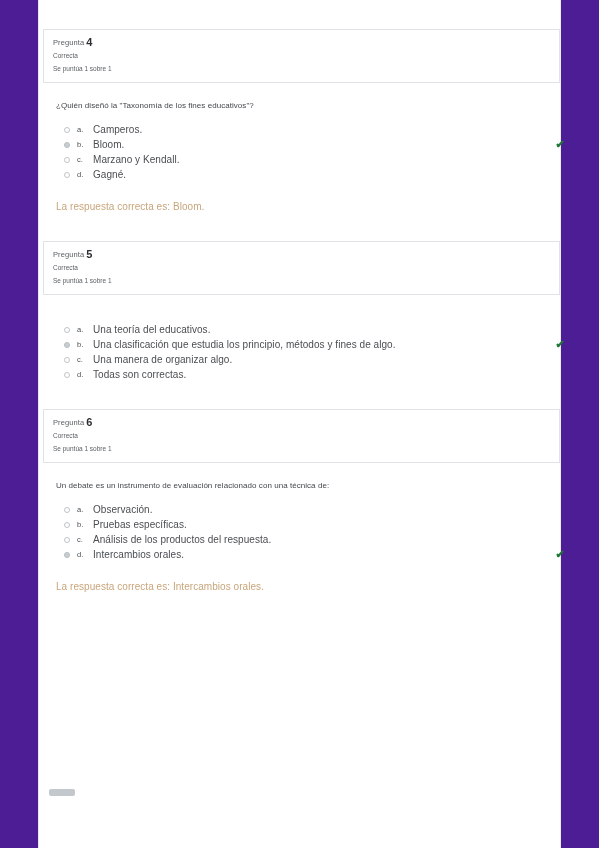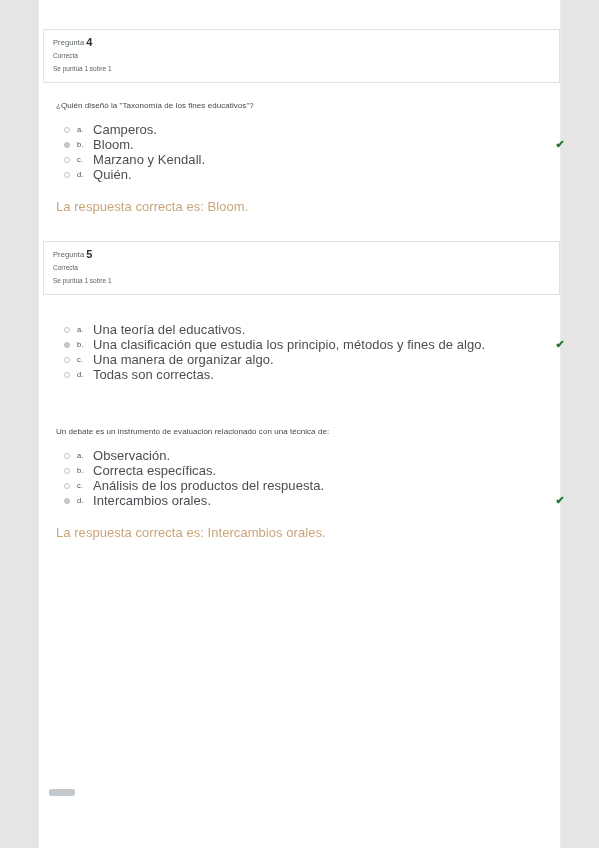--- a/index.html
+++ b/index.html
@@ -14,21 +14,21 @@
     position: relative;
     font-family: "Liberation Sans", sans-serif;
     color: #3f4347;
     overflow: hidden;
   }
   .page {
     position: absolute;
     left: 0; top: 0;
     width: 599px;
     height: 848px;
-    background: #e5e5e5;
+    background: #4c1d95;
   }
   
   .content-column {
     position: absolute;
     left: 38px;
     top: 0;
     width: 523px;
     height: 848px;
     border-left: 1px solid #e6e8ea;
     border-right: 1px solid #e8eaec;
@@ -119,39 +119,39 @@
     border-color: #b7bcc1;
   }
   .ans-letter {
     font-size: 7.5px;
     color: #4a4e52;
     width: 16px;
     margin-left: 7px;
     flex: 0 0 auto;
   }
   .ans-text {
-    font-size: 13px;
+    font-size: 10px;
     color: #4a4e52;
     letter-spacing: .05px;
   }
   .tick {
     position: absolute;
     left: 490px;
     width: 12px;
     height: 12px;
     color: #1e7a32;
     font-size: 11px;
     line-height: 12px;
     text-align: center;
     font-weight: bold;
   }
   .feedback {
     margin-top: 20px;
     padding-left: 13px;
-    font-size: 13px;
+    font-size: 10px;
     color: #c9a57b;
     line-height: 12px;
     letter-spacing: .05px;
   }
 
   
   .bottom-bar {
     position: absolute;
     left: 10px;
     top: 789px;
@@ -191,21 +191,21 @@
               <span class="tick">✔</span>
             </div>
             <div class="answer-row">
               <span class="radio"></span>
               <span class="ans-letter">c.</span>
               <span class="ans-text">Marzano y Kendall.</span>
             </div>
             <div class="answer-row">
               <span class="radio"></span>
               <span class="ans-letter">d.</span>
-              <span class="ans-text">Quién.</span>
+              <span class="ans-text">Gagné.</span>
             </div>
           </div>
           <div class="feedback">La respuesta correcta es: Bloom.</div>
         </div>
       </div>
 
       <div class="question-block" style="margin-top:28px;">
         <div class="q-header">
           <div class="q-number-line">
             <span>Pregunta</span><span class="num">5</span>
@@ -234,32 +234,39 @@
             <div class="answer-row">
               <span class="radio"></span>
               <span class="ans-letter">d.</span>
               <span class="ans-text">Todas son correctas.</span>
             </div>
           </div>
         </div>
       </div>
 
       <div class="question-block" style="margin-top:28px;">
+        <div class="q-header">
+          <div class="q-number-line">
+            <span>Pregunta</span><span class="num">6</span>
+          </div>
+          <div class="q-state">Correcta</div>
+          <div class="q-grade">Se puntúa 1 sobre 1</div>
+        </div>
         <div class="q-body">
           <div class="q-text">Un debate es un instrumento de evaluación relacionado con una técnica de:</div>
           <div class="answers">
             <div class="answer-row">
               <span class="radio"></span>
               <span class="ans-letter">a.</span>
               <span class="ans-text">Observación.</span>
             </div>
             <div class="answer-row">
               <span class="radio"></span>
               <span class="ans-letter">b.</span>
-              <span class="ans-text">Correcta específicas.</span>
+              <span class="ans-text">Pruebas específicas.</span>
             </div>
             <div class="answer-row">
               <span class="radio"></span>
               <span class="ans-letter">c.</span>
               <span class="ans-text">Análisis de los productos del respuesta.</span>
             </div>
             <div class="answer-row">
               <span class="radio selected"></span>
               <span class="ans-letter">d.</span>
               <span class="ans-text">Intercambios orales.</span>

